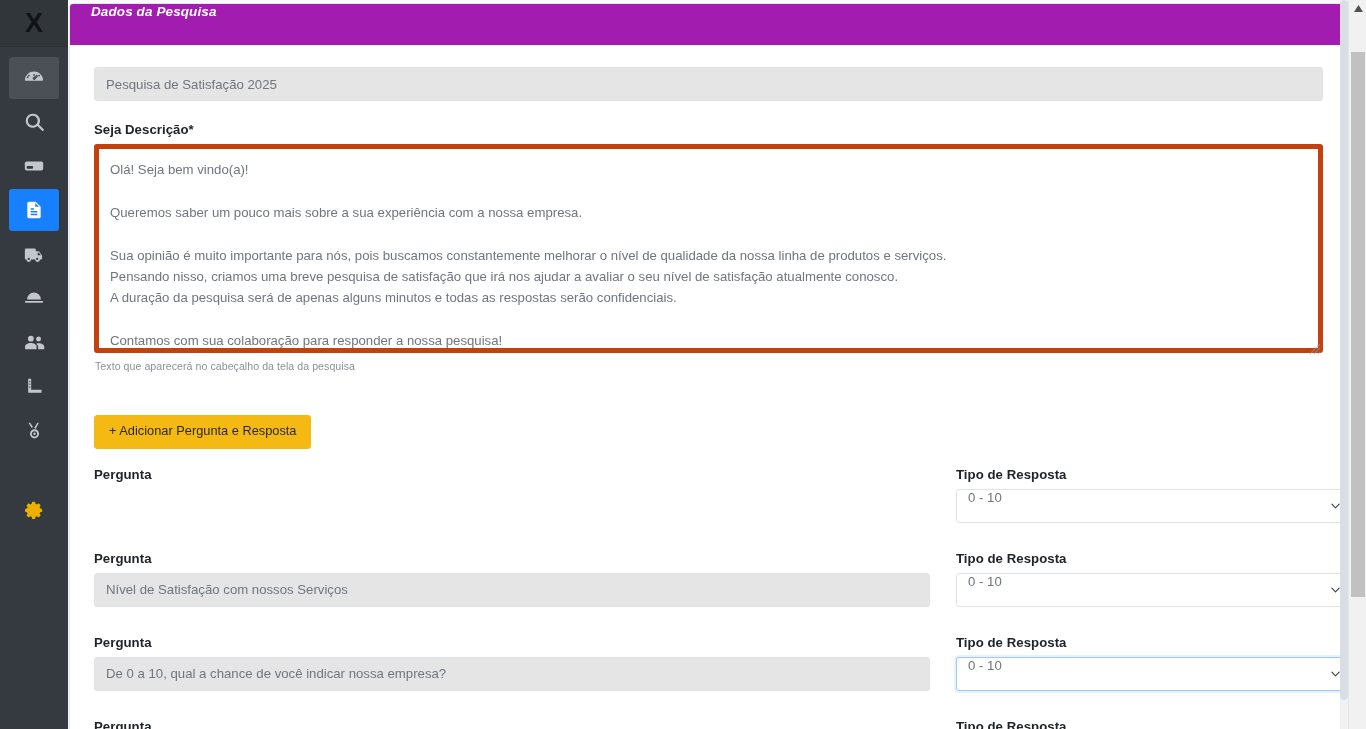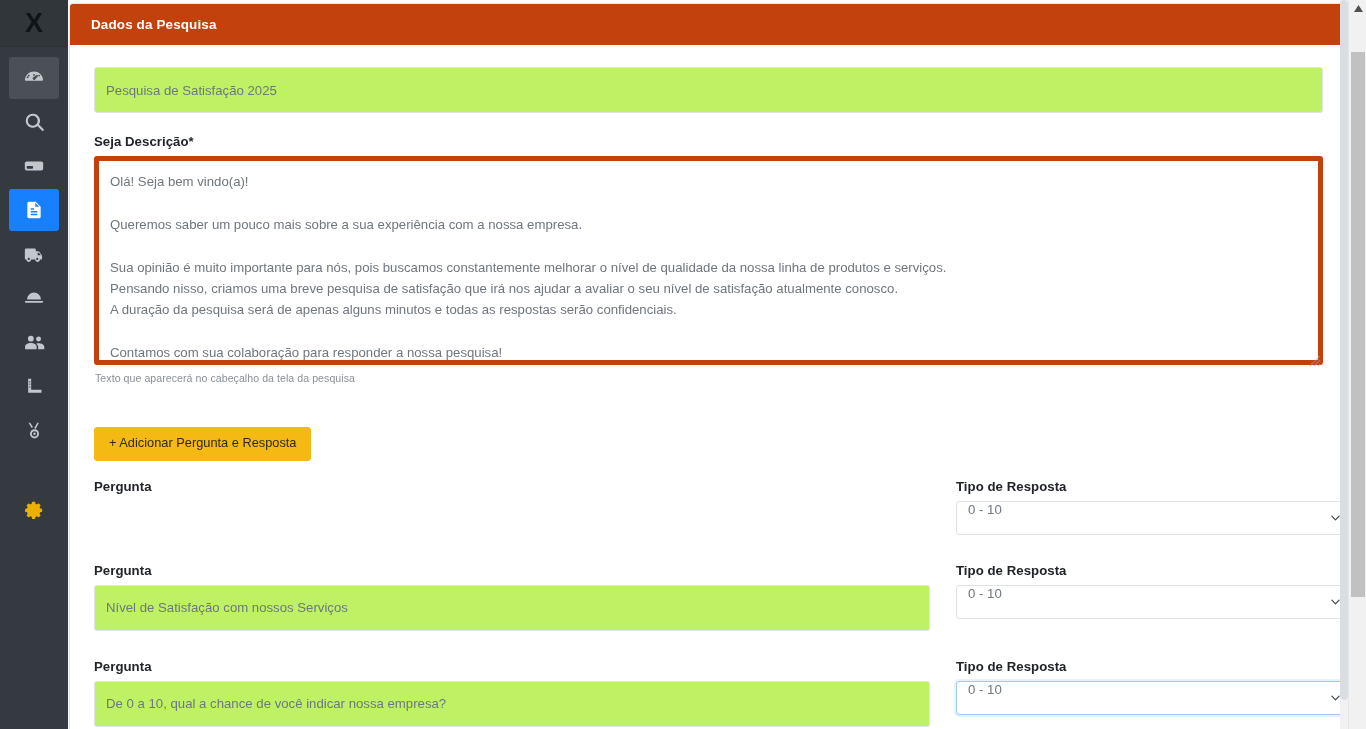--- a/index.html
+++ b/index.html
@@ -70,50 +70,51 @@
     left: 1px; top: 3px;
     width: 1279px;
     background: #ffffff;
     border: 1px solid #e3e6ea;
     border-radius: 4px;
     box-shadow: 0 1px 2px rgba(0,0,0,.05);
     overflow: visible;
   }
   .card-header {
     height: 41px;
-    background: #c2410c;
+    background: #a21caf;
     border-radius: 3px 3px 0 0;
-    display: flex; align-items: center;
+    display: flex; align-items: flex-start;
     padding-left: 21px;
+    font-style: italic;
   }
   .card-header-title {
     color: #ffffff;
     font-size: 13.5px;
     font-weight: 600;
     letter-spacing: .1px;
   }
   .card-body { padding: 22px 24px 6px 24px; }
 
   .field-label {
     font-size: 13.2px;
     font-weight: 700;
     color: #21252b;
     margin-bottom: 7px;
     letter-spacing: .05px;
   }
   .text-input {
     width: 100%;
-    height: 46px;
+    height: 34px;
     border: 1px solid #dfe3e8;
     border-radius: 3px;
     padding: 0 11px;
     font-size: 13.2px;
     color: #6f767e;
     font-family: "Liberation Sans", sans-serif;
-    background: #bef264;
+    background: #e5e5e5;
     outline: none;
   }
   .text-input::placeholder { color: #6f767e; }
 
   .gap-lg { height: 21px; }
 
   .textarea-wrap { position: relative; }
   .textarea {
     width: 100%;
     height: 209px;

